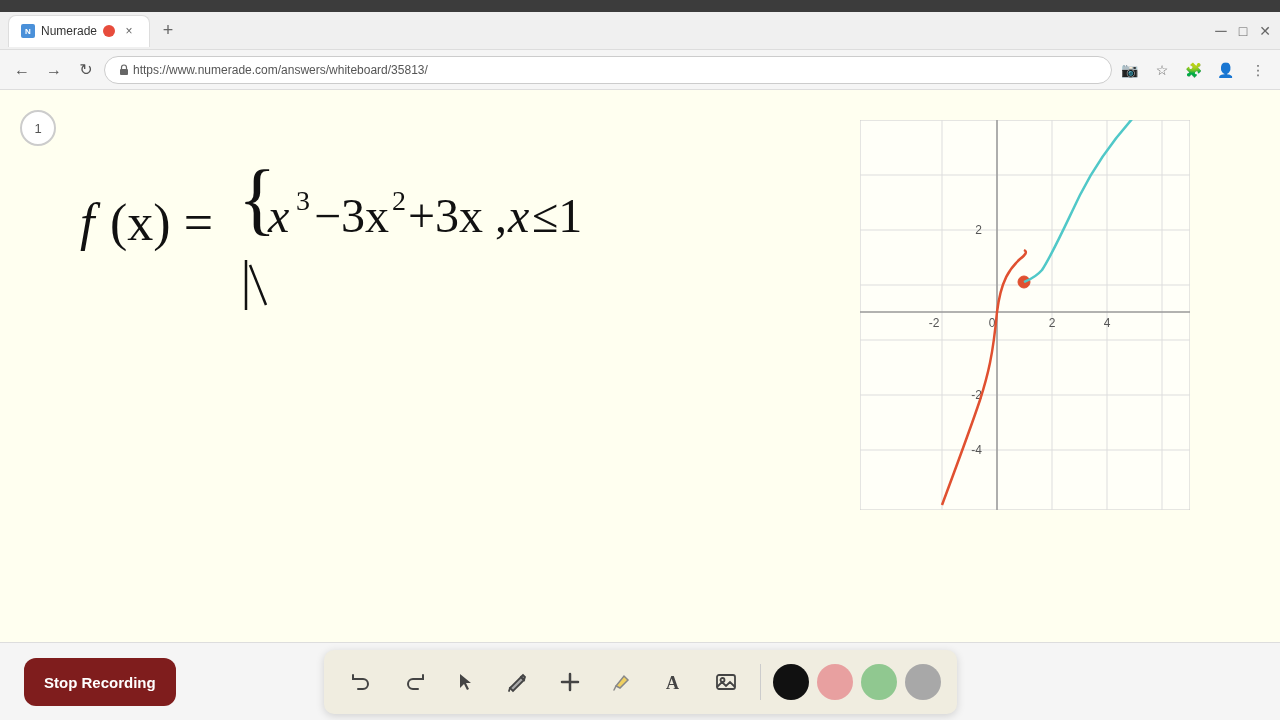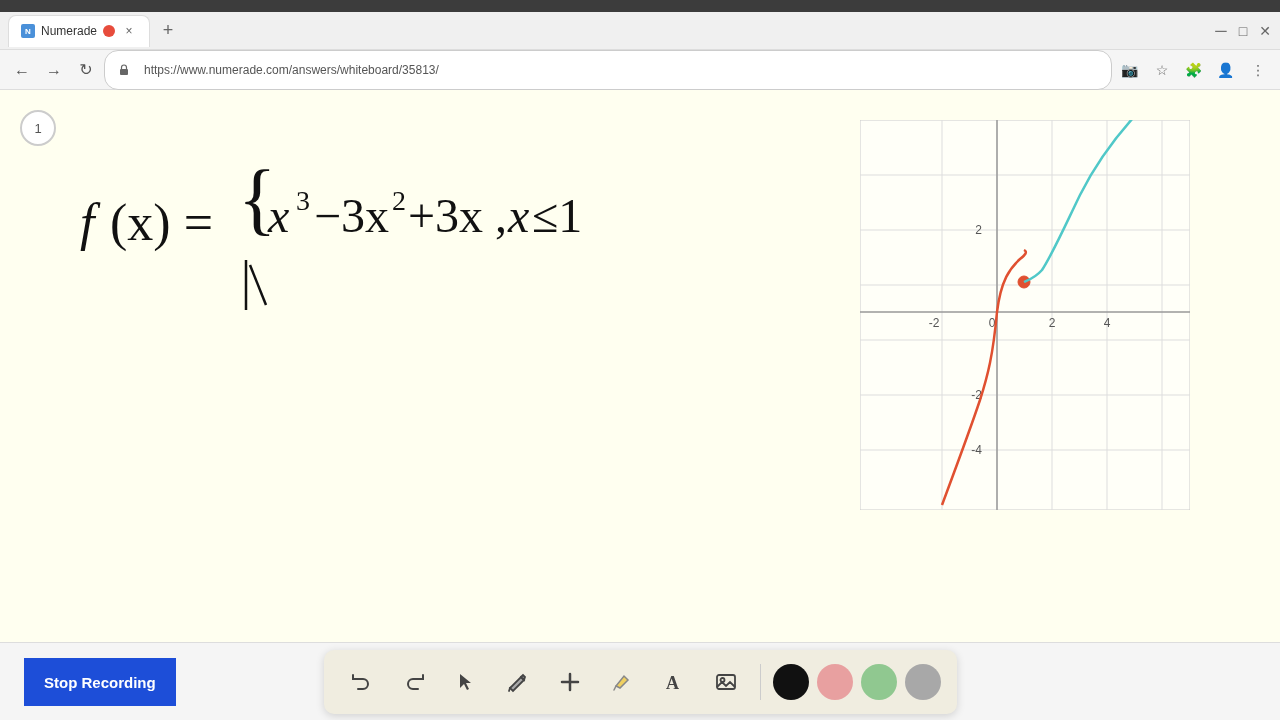--- a/index.html
+++ b/index.html
@@ -98,30 +98,30 @@
       display: flex;
       align-items: center;
       justify-content: center;
       color: #555;
       font-size: 16px;
       cursor: pointer;
       border-radius: 50%;
     }
     .address-bar {
       flex: 1;
-      height: 40px;
+      height: 28px;
       background: #fff;
       border: 1px solid #ccc;
       border-radius: 14px;
       padding: 0 12px;
       font-size: 12px;
       color: #333;
       display: flex;
       align-items: center;
-      gap: 13px;
+      gap: 2px;
     }
     .address-bar span { color: #555; font-size: 12px; }
     .toolbar-icons {
       display: flex;
       align-items: center;
       gap: 4px;
     }
     .toolbar-icon {
       width: 28px;
       height: 28px;
@@ -188,24 +188,24 @@
       align-items: center;
       justify-content: center;
       gap: 0;
       border-top: 1px solid #ddd;
     }
 
     .stop-recording-btn {
       position: absolute;
       left: 24px;
       bottom: 14px;
-      background: #1d4ed8;
+      background: #7f1d1d;
       color: #fff;
       border: none;
-      border-radius: 0;
+      border-radius: 12px;
       padding: 12px 20px;
       font-size: 15px;
       font-weight: 600;
       cursor: pointer;
       height: 48px;
     }
 
     .toolbar-panel {
       background: #f0ede0;
       border-radius: 10px;

